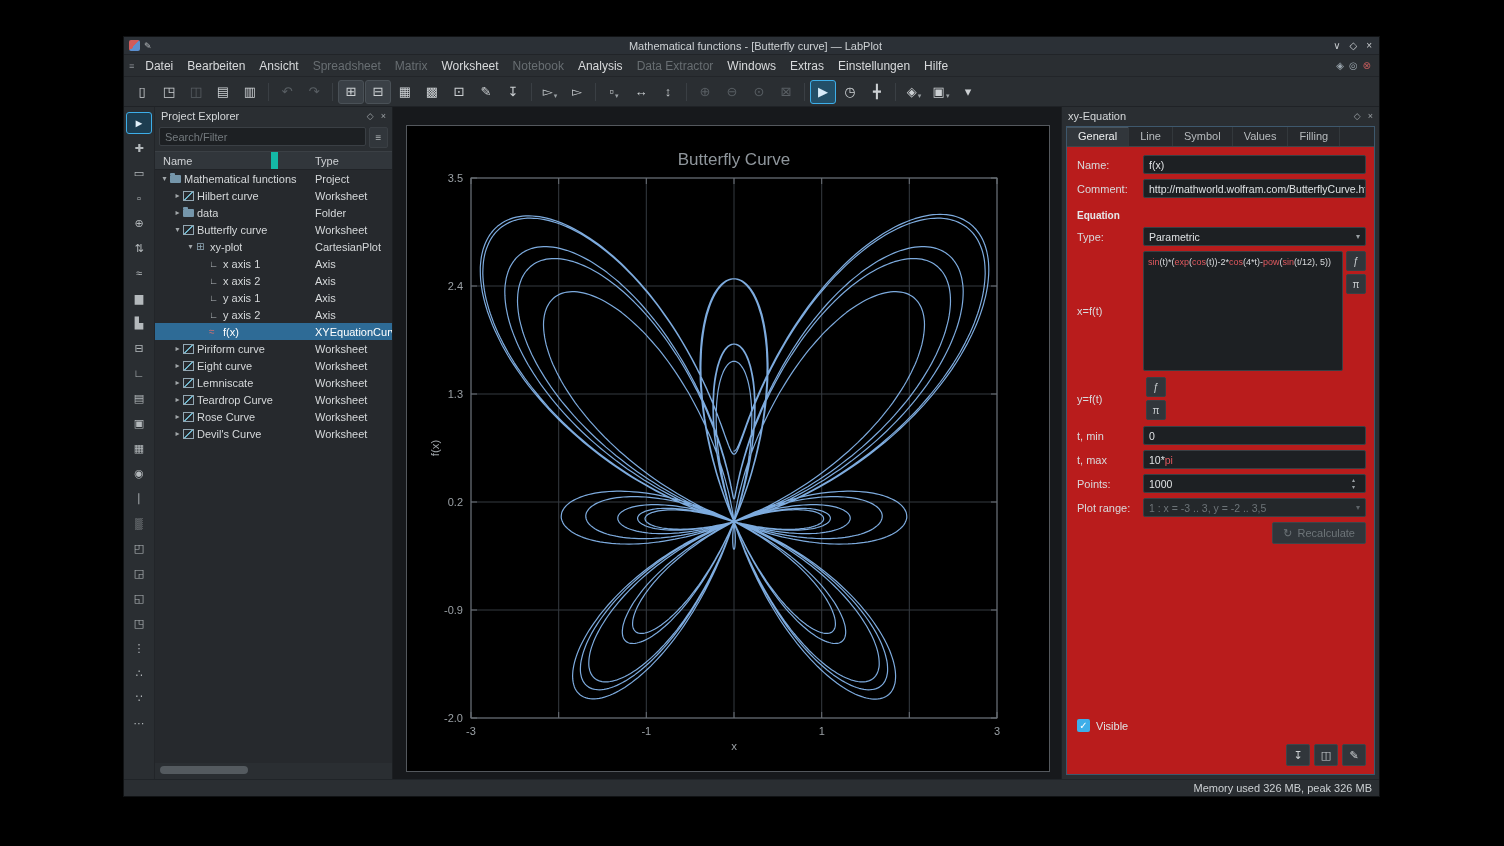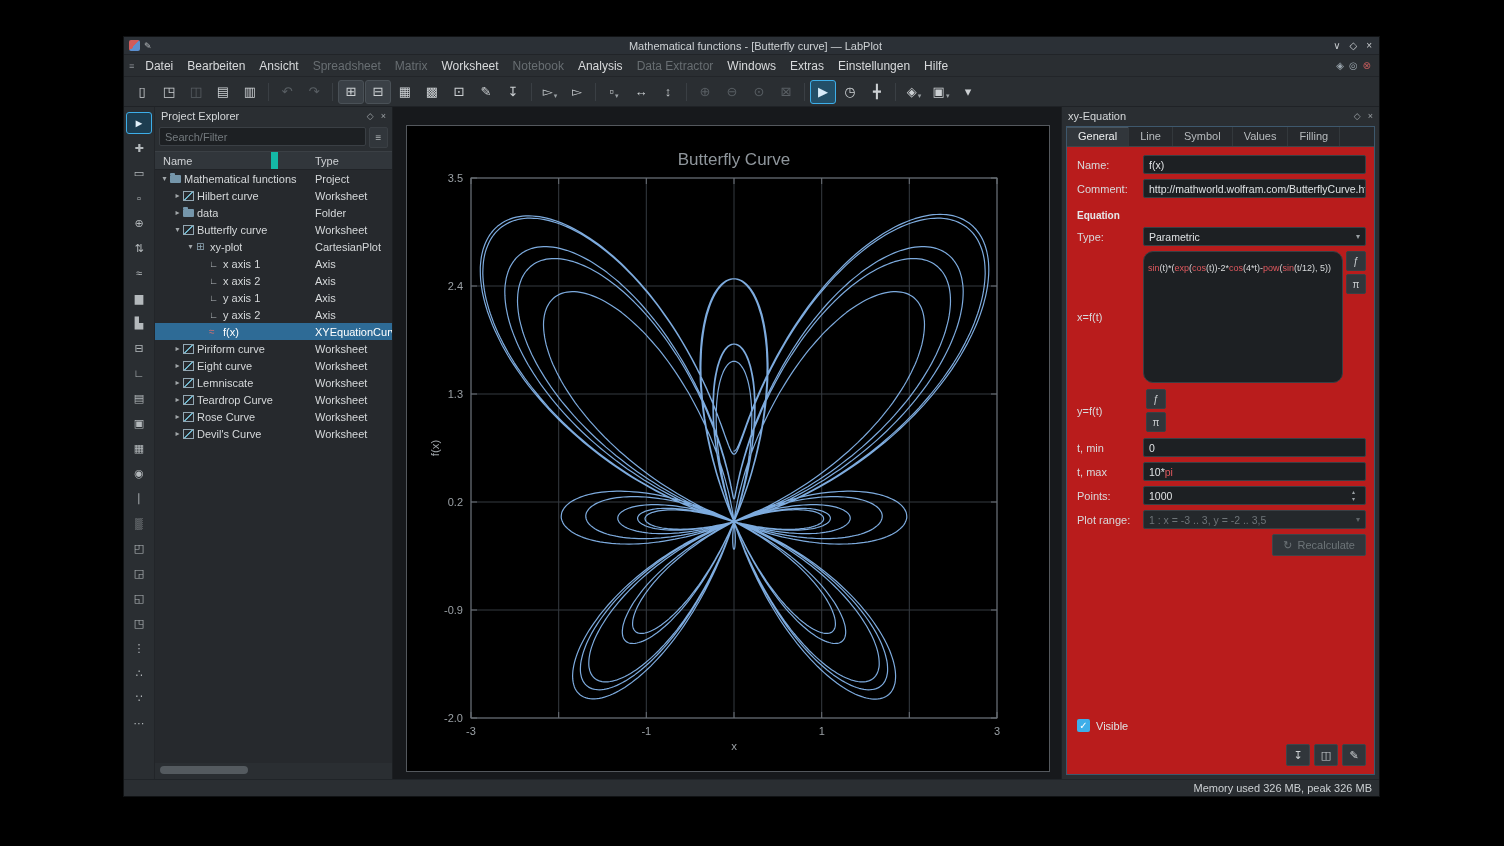--- a/index.html
+++ b/index.html
@@ -79,21 +79,21 @@
   .frow{display:flex;align-items:center;margin-bottom:5px;flex:none;}
   .frow.right{justify-content:flex-end;}
   .flabel{width:66px;flex:none;color:#d8dadc;}
   .fctl{flex:1;height:17px;background:#1d2023;border:1px solid #3a3f44;border-radius:2px;padding:0 5px;display:flex;align-items:center;color:#dfe2e4;font-size:10.5px;overflow:hidden;white-space:nowrap;min-width:0;}
   .fctl .arrow{margin-left:auto;color:#9aa0a4;font-size:8px;flex:none;}
   .fctl.disabled{color:#6d7478;background:#24282b;}
   .fctl.disabled .arrow{color:#5d6367;}
   .section-label{font-weight:bold;font-size:10px;margin:7px 0 6px 0;color:#e6e8ea;flex:none;}
   .eq-row{display:flex;margin-bottom:6px;flex:none;}
   .eq-label{width:66px;flex:none;display:flex;align-items:center;color:#d8dadc;}
-  .eq-area{flex:1;height:110px;background:#1d2023;border:1px solid #3a3f44;border-radius:10px;padding:10px 4px;font-size:9px;line-height:1.35;color:#d8dadc;overflow:hidden;white-space:nowrap;min-width:0;}
+  .eq-area{flex:1;height:110px;background:#1d2023;border:1px solid #3a3f44;border-radius:2px;padding:4px 4px;font-size:9px;line-height:1.35;color:#d8dadc;overflow:hidden;white-space:nowrap;min-width:0;}
   .eq-area.focused{border-color:#3daee9;}
   .kw{color:#e0585e;}
   .eq-btns{width:20px;flex:none;display:flex;flex-direction:column;gap:3px;margin-left:3px;}
   .eq-btn{height:18px;border:1px solid #3a3f44;background:#31363b;border-radius:2px;display:flex;align-items:center;justify-content:center;font-size:10px;color:#ccd0d3;}
   .spin{margin-left:auto;display:flex;flex-direction:column;width:13px;flex:none;}
   .spin span{height:7px;font-size:6px;color:#9aa0a4;display:flex;align-items:center;justify-content:center;line-height:1;}
   .btn-recalc{display:flex;align-items:center;gap:5px;padding:2px 10px;height:16px;background:#31363b;border:1px solid #3f4449;border-radius:2px;color:#6d7478;font-size:11px;}
   .visible-row{margin-top:auto;display:flex;align-items:center;gap:6px;flex:none;}
   .checkbox{width:13px;height:13px;background:#3daee9;border-radius:2px;display:flex;align-items:center;justify-content:center;color:#fff;font-size:10px;flex:none;}
   .footer-row{display:flex;justify-content:flex-end;gap:4px;margin-top:12px;flex:none;}

